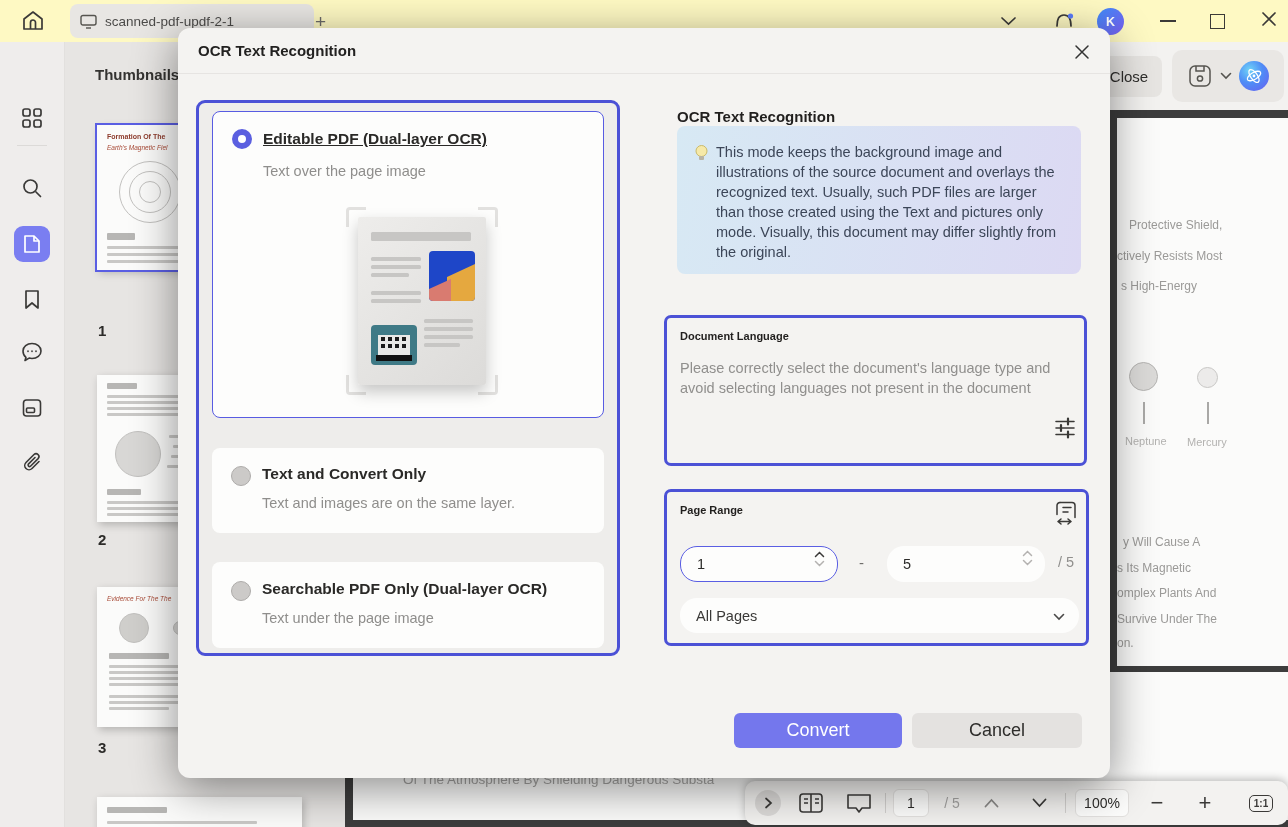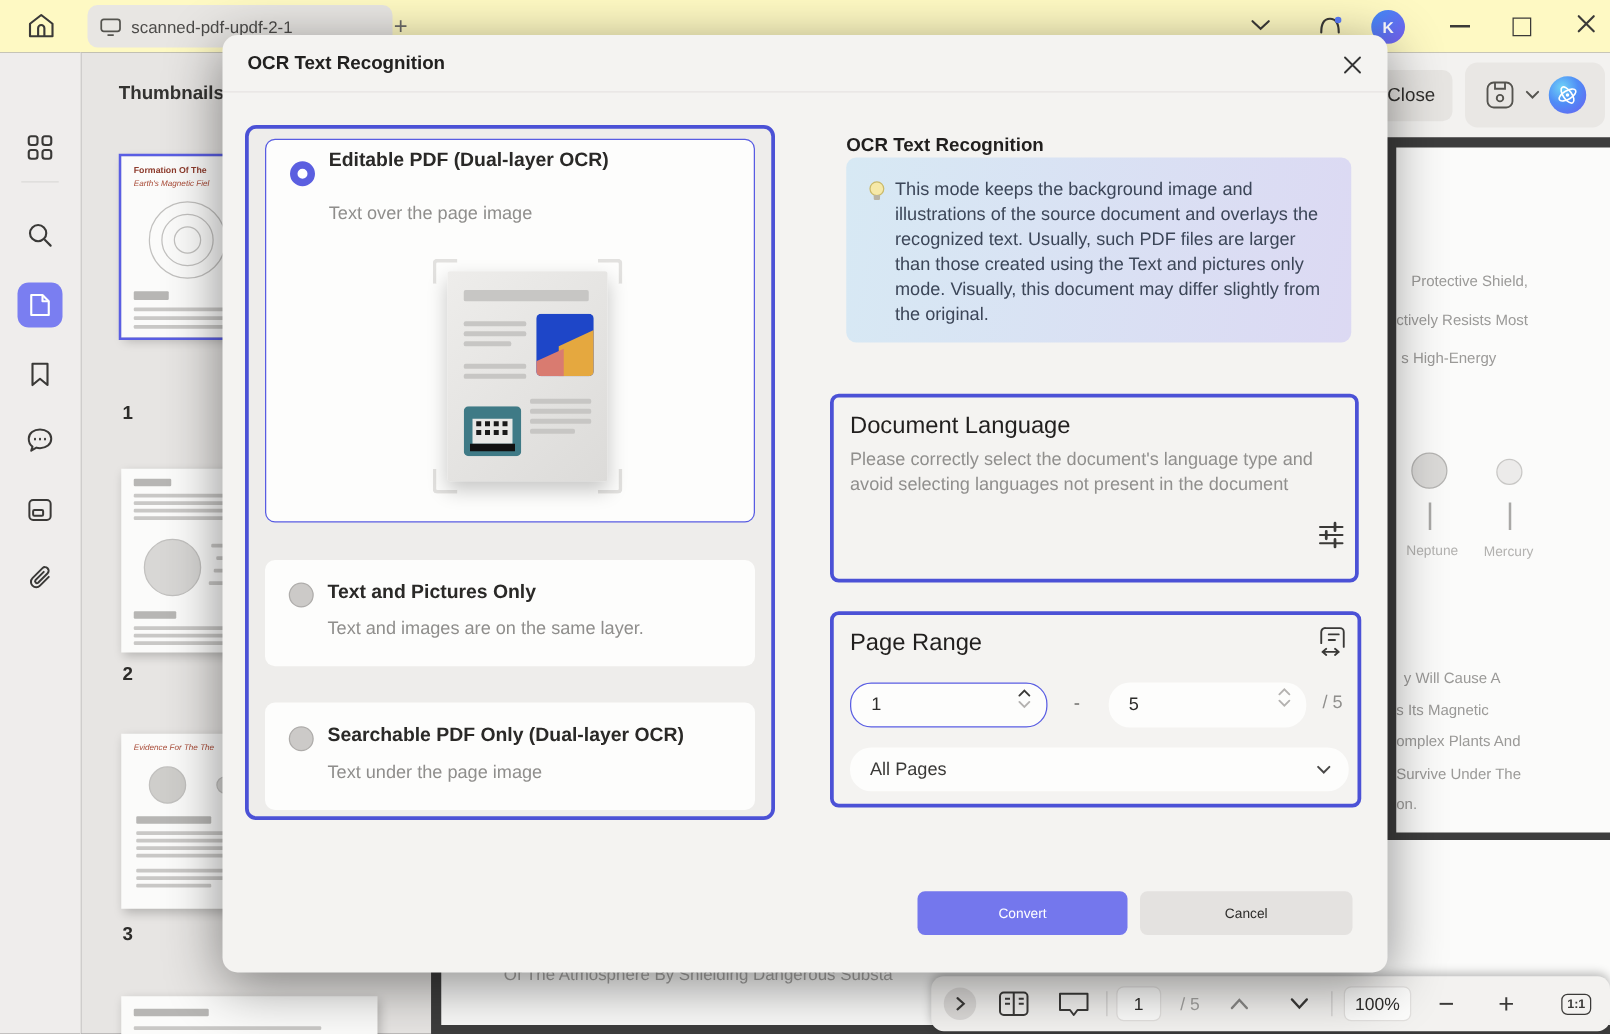--- a/index.html
+++ b/index.html
@@ -89,32 +89,32 @@
     background:linear-gradient(135deg,#eeedeb,#dcdbd9); box-shadow:0 7px 16px rgba(0,0,0,.22); border-radius:2px; }
   .pbar { position:absolute; background:#c7c6c4; border-radius:1.5px; }
 
   .r-head { position:absolute; font-size:15px; font-weight:bold; color:#211f1e; }
   .tipbox { position:absolute; left:499px; top:98px; width:404px; height:148px; border-radius:8px;
     background:linear-gradient(100deg,#d7e9f4,#dcd9f3); }
   .tiptext { position:absolute; left:39px; top:16px; width:352px; font-size:14.5px;
     line-height:20px; color:#3c4658; }
 
   .hl-group { position:absolute; border:3px solid #4b51d6; border-radius:7px; }
-  .grp-title { position:absolute; left:13px; font-size:19px; font-weight:normal; color:#211f1e; }
+  .grp-title { position:absolute; left:13px; font-size:11px; font-weight:bold; color:#211f1e; }
   .grp-desc { position:absolute; left:13px; width:382px; font-size:14.5px; line-height:20px; color:#908f8d; }
   .select { position:absolute; background:#fdfdfc; border-radius:17px;
     display:flex; align-items:center; font-size:14.5px; color:#3a3937; padding:0 16px; }
   .select .chev { position:absolute; right:14px; }
   .num-input { position:absolute; height:36px; background:#fdfdfc; border-radius:17px;
     display:flex; align-items:center; padding:0 16px; font-size:14.5px; color:#2d2c2a; }
   .num-input.focus { border:1.5px solid #5a5ee3; }
   .spin { position:absolute; right:12px; top:4px; display:flex; flex-direction:column; gap:2px; }
 
   .btn { position:absolute; top:685px; height:35px; border-radius:6px; display:flex;
-    align-items:center; justify-content:center; font-size:11px; cursor:pointer; }
+    align-items:center; justify-content:center; font-size:18px; cursor:pointer; }
   .btn.primary { left:556px; width:168px; background:#7477ed; color:#fff; }
   .btn.plain { left:734px; width:170px; background:#e4e2e0; color:#2e2d2b; }
 </style>
 </head>
 <body>
 
 <div class="abs titlebar">
   <div class="abs" style="left:20px;top:8px;">
     <svg width="26" height="26" viewBox="0 0 26 26" fill="none" stroke="#3b3a38" stroke-width="1.7" stroke-linejoin="round">
       <path d="M4 11 L13 4 L22 11 V21 H4 Z"></path>
@@ -361,21 +361,21 @@
       <svg width="16" height="16" viewBox="0 0 16 16" stroke="#333" stroke-width="1.5" stroke-linecap="round">
           <path d="M2 2 L14 14 M14 2 L2 14"></path>
         </svg>
     </div>
   </div>
 
   <div class="opt-group">
 
     <div class="opt-card sel" style="top:8px;height:307px;">
       <div class="radio on" style="top:17px;"></div>
-      <div class="opt-title" style="top:8px;">Editable PDF (Dual-layer OCR)</div>
+      <div class="opt-title" style="top:18px;text-decoration:underline;">Editable PDF (Dual-layer OCR)</div>
       <div class="opt-sub" style="top:51px;">Text over the page image</div>
       <div class="illu">
         <div class="corner c-tl"></div>
           <div class="corner c-tr"></div>
         <div class="corner c-bl"></div>
           <div class="corner c-br"></div>
         <div class="paper">
           <div class="pbar" style="left:13px;top:15px;width:100px;height:9px;"></div>
           <div class="pbar" style="left:13px;top:40px;width:50px;height:3.5px;"></div>
           <div class="pbar" style="left:13px;top:48px;width:50px;height:3.5px;"></div>
@@ -405,21 +405,21 @@
           <div class="pbar" style="left:66px;top:102px;width:49px;height:3.5px;"></div>
           <div class="pbar" style="left:66px;top:110px;width:49px;height:3.5px;"></div>
           <div class="pbar" style="left:66px;top:118px;width:49px;height:3.5px;"></div>
           <div class="pbar" style="left:66px;top:126px;width:36px;height:3.5px;"></div>
         </div>
       </div>
     </div>
 
     <div class="opt-card" style="top:345px;height:85px;">
       <div class="radio off" style="top:18px;"></div>
-      <div class="opt-title" style="top:17px;">Text and Pictures Only</div>
+      <div class="opt-title" style="top:17px;">Text and Convert Only</div>
       <div class="opt-sub" style="top:47px;">Text and images are on the same layer.</div>
     </div>
 
     <div class="opt-card" style="top:459px;height:86px;">
       <div class="radio off" style="top:19px;"></div>
       <div class="opt-title" style="top:18px;">Searchable PDF Only (Dual-layer OCR)</div>
       <div class="opt-sub" style="top:48px;">Text under the page image</div>
     </div>
   </div>
 

